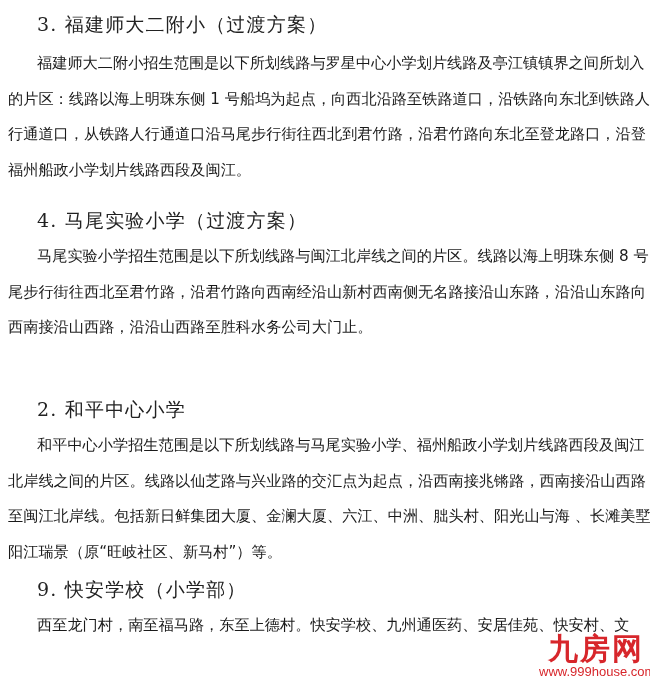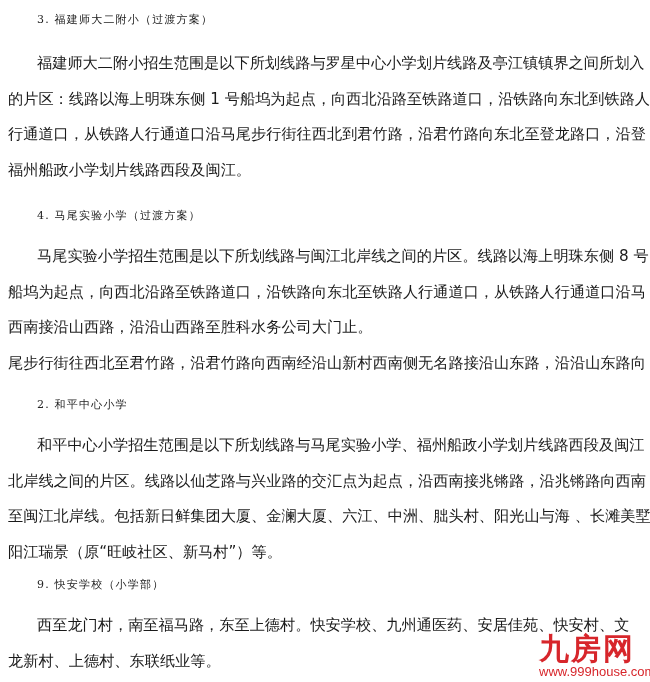--- a/index.html
+++ b/index.html
@@ -18,21 +18,21 @@
     .doc {
       position: absolute;
       left: 0;
       top: 0;
       width: 650px;
     }
     .heading {
       position: absolute;
       left: 37px;
       font-family: "DejaVu Serif", "Liberation Serif", serif;
-      font-size: 11px;
+      font-size: 19px;
       letter-spacing: 1.2px;
       color: #222;
       white-space: nowrap;
     }
     .para {
       position: absolute;
       left: 8px;
       width: 640px;
       font-size: 15.2px;
       line-height: 35.5px;
@@ -44,21 +44,21 @@
       height: 35.5px;
     }
     .para .line.indent {
       padding-left: 29px;
     }
     .watermark {
       position: absolute;
       right: 6px;
       bottom: 4px;
       width: 105px;
-      text-align: left;
+      text-align: right;
     }
     .wm-logo {
       display: block;
       font-family: "DejaVu Sans", sans-serif;
       font-size: 30px;
       font-weight: bold;
       color: #d7262b;
       line-height: 32px;
       letter-spacing: 2px;
     }
@@ -79,37 +79,35 @@
   <div class="para" style="top:46px;">
     <span class="line indent">福建师大二附小招生范围是以下所划线路与罗星中心小学划片线路及亭江镇镇界之间所划入</span>
     <span class="line">的片区：线路以海上明珠东侧 1 号船坞为起点，向西北沿路至铁路道口，沿铁路向东北到铁路人</span>
     <span class="line">行通道口，从铁路人行通道口沿马尾步行街往西北到君竹路，沿君竹路向东北至登龙路口，沿登</span>
     <span class="line">福州船政小学划片线路西段及闽江。</span>
   </div>
 
   <div class="heading" style="top:208px;">4. 马尾实验小学（过渡方案）</div>
   <div class="para" style="top:239px;">
     <span class="line indent">马尾实验小学招生范围是以下所划线路与闽江北岸线之间的片区。线路以海上明珠东侧 8 号</span>
-    <span class="line">船坞为起点，向西北沿路至铁路道口，沿铁路向东北至铁路人行通道口，从铁路人行通道口沿马</span>
+    <span class="line">尾步行街往西北至君竹路，沿君竹路向西南经沿山新村西南侧无名路接沿山东路，沿沿山东路向</span>
     <span class="line">西南接沿山西路，沿沿山西路至胜科水务公司大门止。</span>
-    <span class="line">尾步行街往西北至君竹路，沿君竹路向西南经沿山新村西南侧无名路接沿山东路，沿沿山东路向</span>
   </div>
 
   <div class="heading" style="top:397px;">2. 和平中心小学</div>
   <div class="para" style="top:428px;">
     <span class="line indent">和平中心小学招生范围是以下所划线路与马尾实验小学、福州船政小学划片线路西段及闽江</span>
-    <span class="line">北岸线之间的片区。线路以仙芝路与兴业路的交汇点为起点，沿西南接兆锵路，沿兆锵路向西南</span>
+    <span class="line">北岸线之间的片区。线路以仙芝路与兴业路的交汇点为起点，沿西南接兆锵路，西南接沿山西路</span>
     <span class="line">至闽江北岸线。包括新日鲜集团大厦、金澜大厦、六江、中洲、朏头村、阳光山与海 、长滩美墅、</span>
     <span class="line">阳江瑞景（原“旺岐社区、新马村”）等。</span>
   </div>
 
   <div class="heading" style="top:577px;">9. 快安学校（小学部）</div>
   <div class="para" style="top:608px;">
     <span class="line indent">西至龙门村，南至福马路，东至上德村。快安学校、九州通医药、安居佳苑、快安村、文</span>
-    <span class="line">龙新村、上德村、东联纸业等。</span>
   </div>
 
 </div>
 
 <div class="watermark">
   <span class="wm-logo">九房网</span>
   <span class="wm-url">www.999house.com</span>
 </div>
 
 </body></html>

